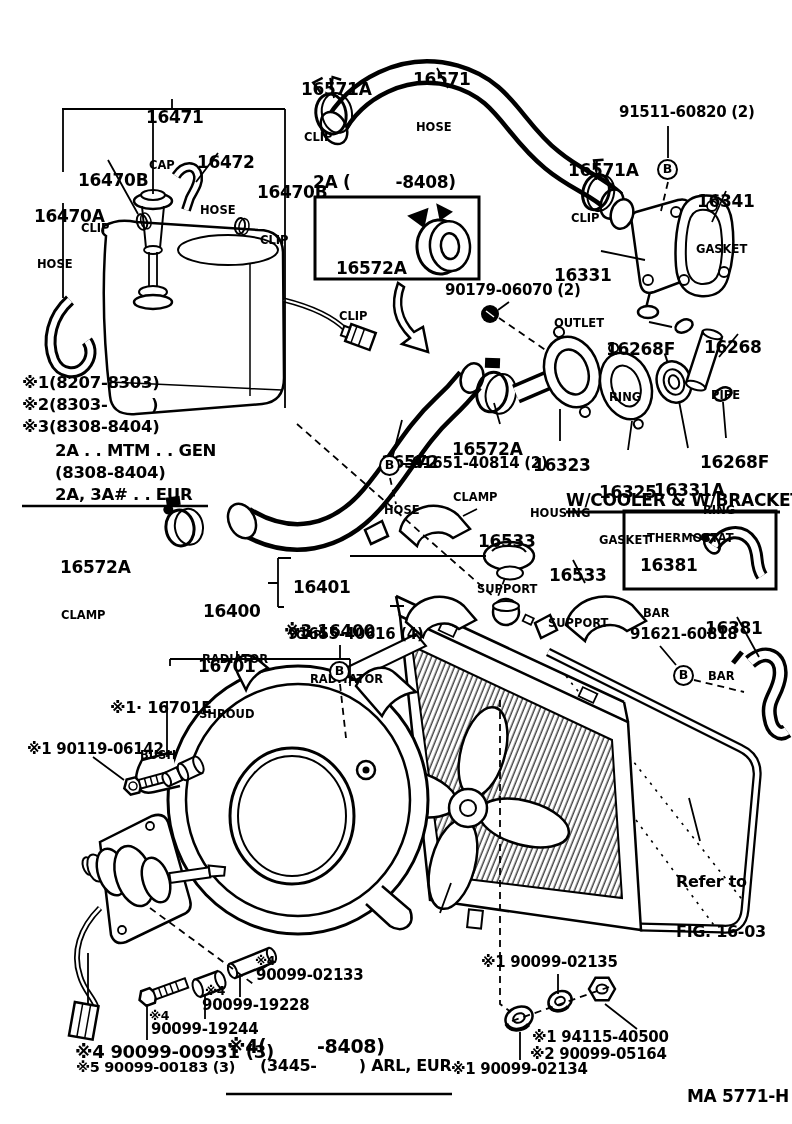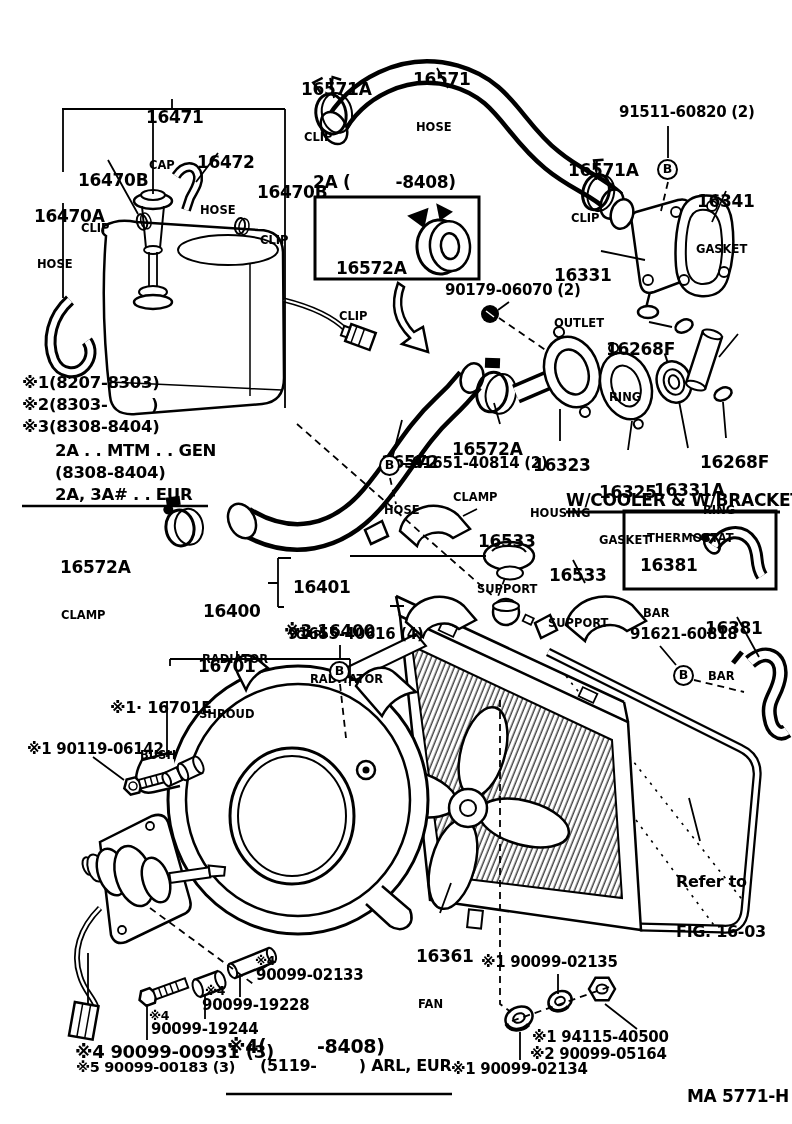--- a/index.html
+++ b/index.html
@@ -347,20 +347,24 @@
 <div class="lbl pn" style="left:313px;top:174px">2A (        -8408)</div>
 <div class="lbl" style="left:336px;top:227px">
   <div class="pn">16572A</div>
   <div class="sub">CLIP</div>
 </div>
 <div class="lbl code" style="left:445px;top:283px">90179-06070 (2)</div>
 <div class="lbl" style="left:606px;top:308px">
   <div class="pn">16268F</div>
   <div class="sub">RING</div>
 </div>
+<div class="lbl" style="left:704px;top:306px">
+  <div class="pn">16268</div>
+  <div class="sub" style="margin-left:7px">PIPE</div>
+</div>
 <div class="lbl" style="left:700px;top:421px">
   <div class="pn">16268F</div>
   <div class="sub">RING</div>
 </div>
 <div class="lbl" style="left:533px;top:424px">
   <div class="pn">16323</div>
   <div class="sub" style="margin-left:-3px">HOUSING</div>
 </div>
 <div class="lbl" style="left:599px;top:451px">
   <div class="pn">16325</div>
@@ -416,24 +420,20 @@
 <div class="lbl" style="left:198px;top:625px">
   <div class="pn">16701</div>
   <div class="sub" style="margin-left:1px">SHROUD</div>
 </div>
 <div class="lbl code" style="left:288px;top:627px">91655-40616 (4)</div>
 <div class="lbl" style="left:110px;top:667px">
   <div class="pn" style="font-size:16px">※1· 16701E</div>
   <div class="sub" style="margin-left:30px">BUSH</div>
 </div>
 <div class="lbl code" style="left:27px;top:742px">※1 90119-06142</div>
-<div class="lbl" style="left:416px;top:915px">
-  <div class="pn">16361</div>
-  <div class="sub" style="margin-left:2px">FAN</div>
-</div>
 <div class="lbl" style="left:676px;top:841px;font-size:16px">
   <div>Refer to</div>
   <div>FIG. 16-03</div>
 </div>
 
 <div class="lbl tiny" style="left:255px;top:954px">※4</div>
 <div class="lbl code" style="left:256px;top:968px">90099-02133</div>
 <div class="lbl tiny" style="left:205px;top:984px">※4</div>
 <div class="lbl code" style="left:202px;top:998px">90099-19228</div>
 <div class="lbl tiny" style="left:149px;top:1009px">※4</div>
@@ -448,20 +448,20 @@
 <div class="lbl code" style="left:687px;top:1088px;font-size:17px">MA 5771-H</div>
 
 <div class="lbl note" style="left:22px;top:374px">※1(8207-8303)</div>
 <div class="lbl note" style="left:22px;top:396px">※2(8303-        )</div>
 <div class="lbl note" style="left:22px;top:418px">※3(8308-8404)</div>
 <div class="lbl note" style="left:55px;top:442px">2A . . MTM . . GEN</div>
 <div class="lbl note" style="left:55px;top:464px">(8308-8404)</div>
 <div class="lbl note" style="left:55px;top:486px">2A, 3A# . . EUR</div>
 
 <div class="lbl big" style="left:227px;top:1037px">※4(        -8408)</div>
-<div class="lbl note" style="left:260px;top:1058px;font-size:16px">(5119-        ) ARL, EUR</div>
+<div class="lbl note" style="left:260px;top:1058px;font-size:16px">(3445-        ) ARL, EUR</div>
 
 <div class="bmark" style="left:657px;top:159px">B</div>
 <div class="bmark" style="left:379px;top:455px">B</div>
 <div class="bmark" style="left:329px;top:661px">B</div>
 <div class="bmark" style="left:673px;top:665px">B</div>
 
 </div>
 
 </body></html>

